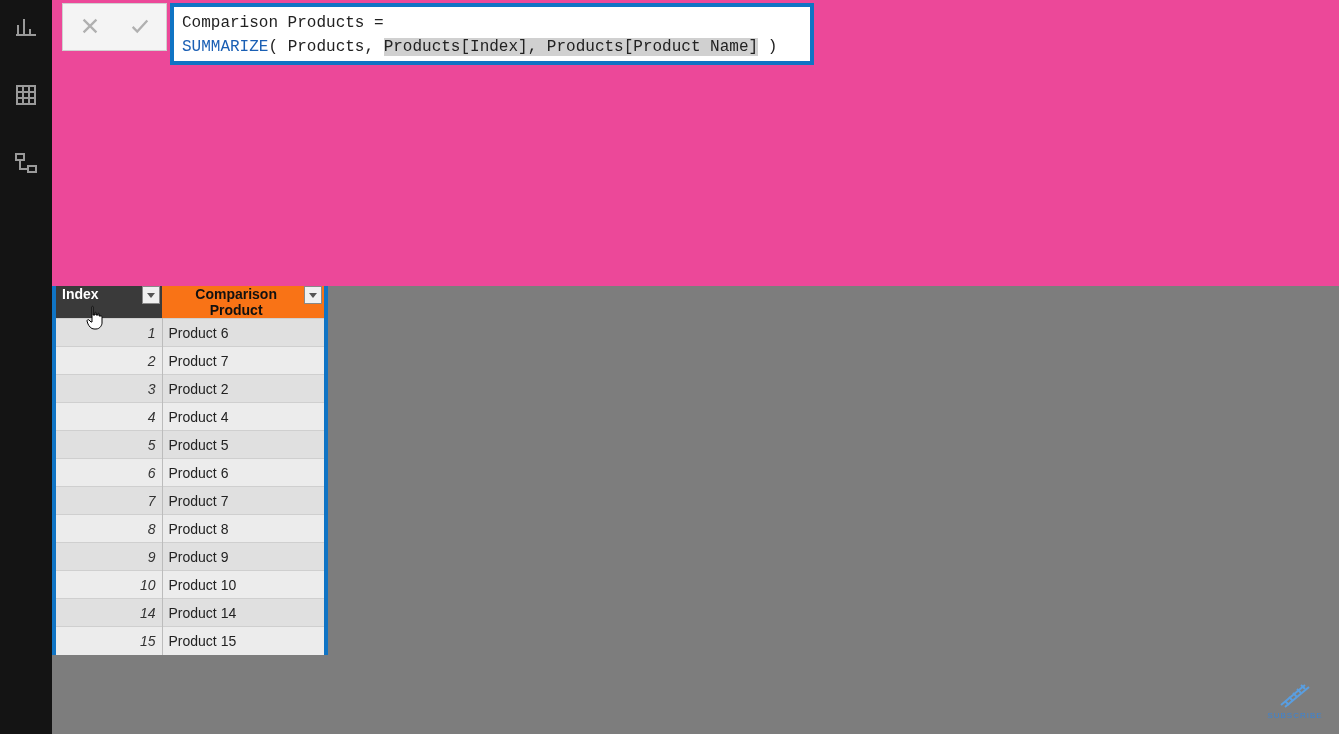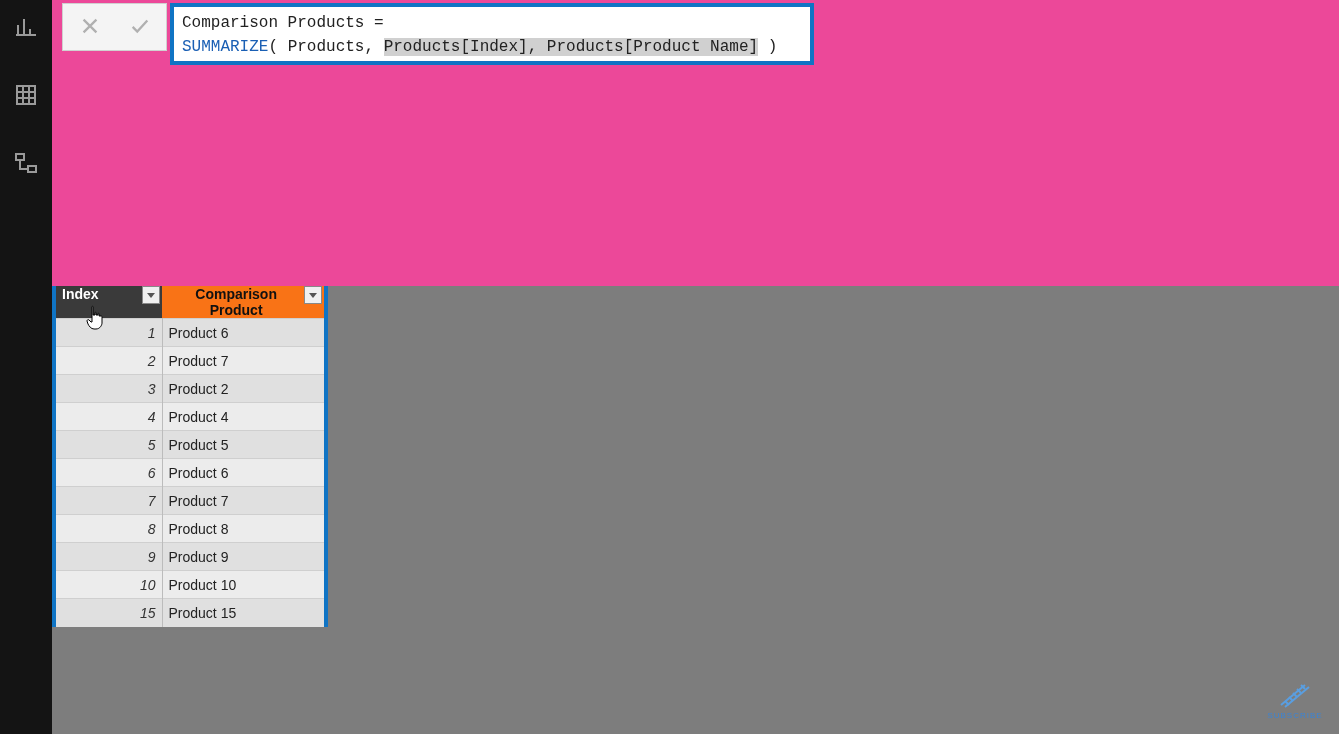--- a/index.html
+++ b/index.html
@@ -273,20 +273,24 @@
         </tr>
         <tr>
           <td class="cell-index">9</td>
           <td class="cell-product">Product 9</td>
         </tr>
         <tr>
           <td class="cell-index">10</td>
           <td class="cell-product">Product 10</td>
         </tr>
         <tr>
+          <td class="cell-index">14</td>
+          <td class="cell-product">Product 14</td>
+        </tr>
+        <tr>
           <td class="cell-index">15</td>
           <td class="cell-product">Product 15</td>
         </tr>
       </tbody>
   </table>
 </div>
 
 <div class="cursor-hand">
   <svg viewBox="0 0 24 28">
     <path d="M9 3 C9 2 10 2 10 3 L10 11 L12 11 L12 9 C12 8 13 8 13 9 L13 11 L15 11 L15 10 C15 9 16 9 16 10 L16 12 L18 12 C18 12 19 12 19 13 L19 19 C19 21 17 25 13 25 L11 25 C8 25 6 22 5 20 L4 17 C4 16 5 15 6 16 L8 18 L9 18 Z" fill="#fff" stroke="#000" stroke-width="1"></path>

